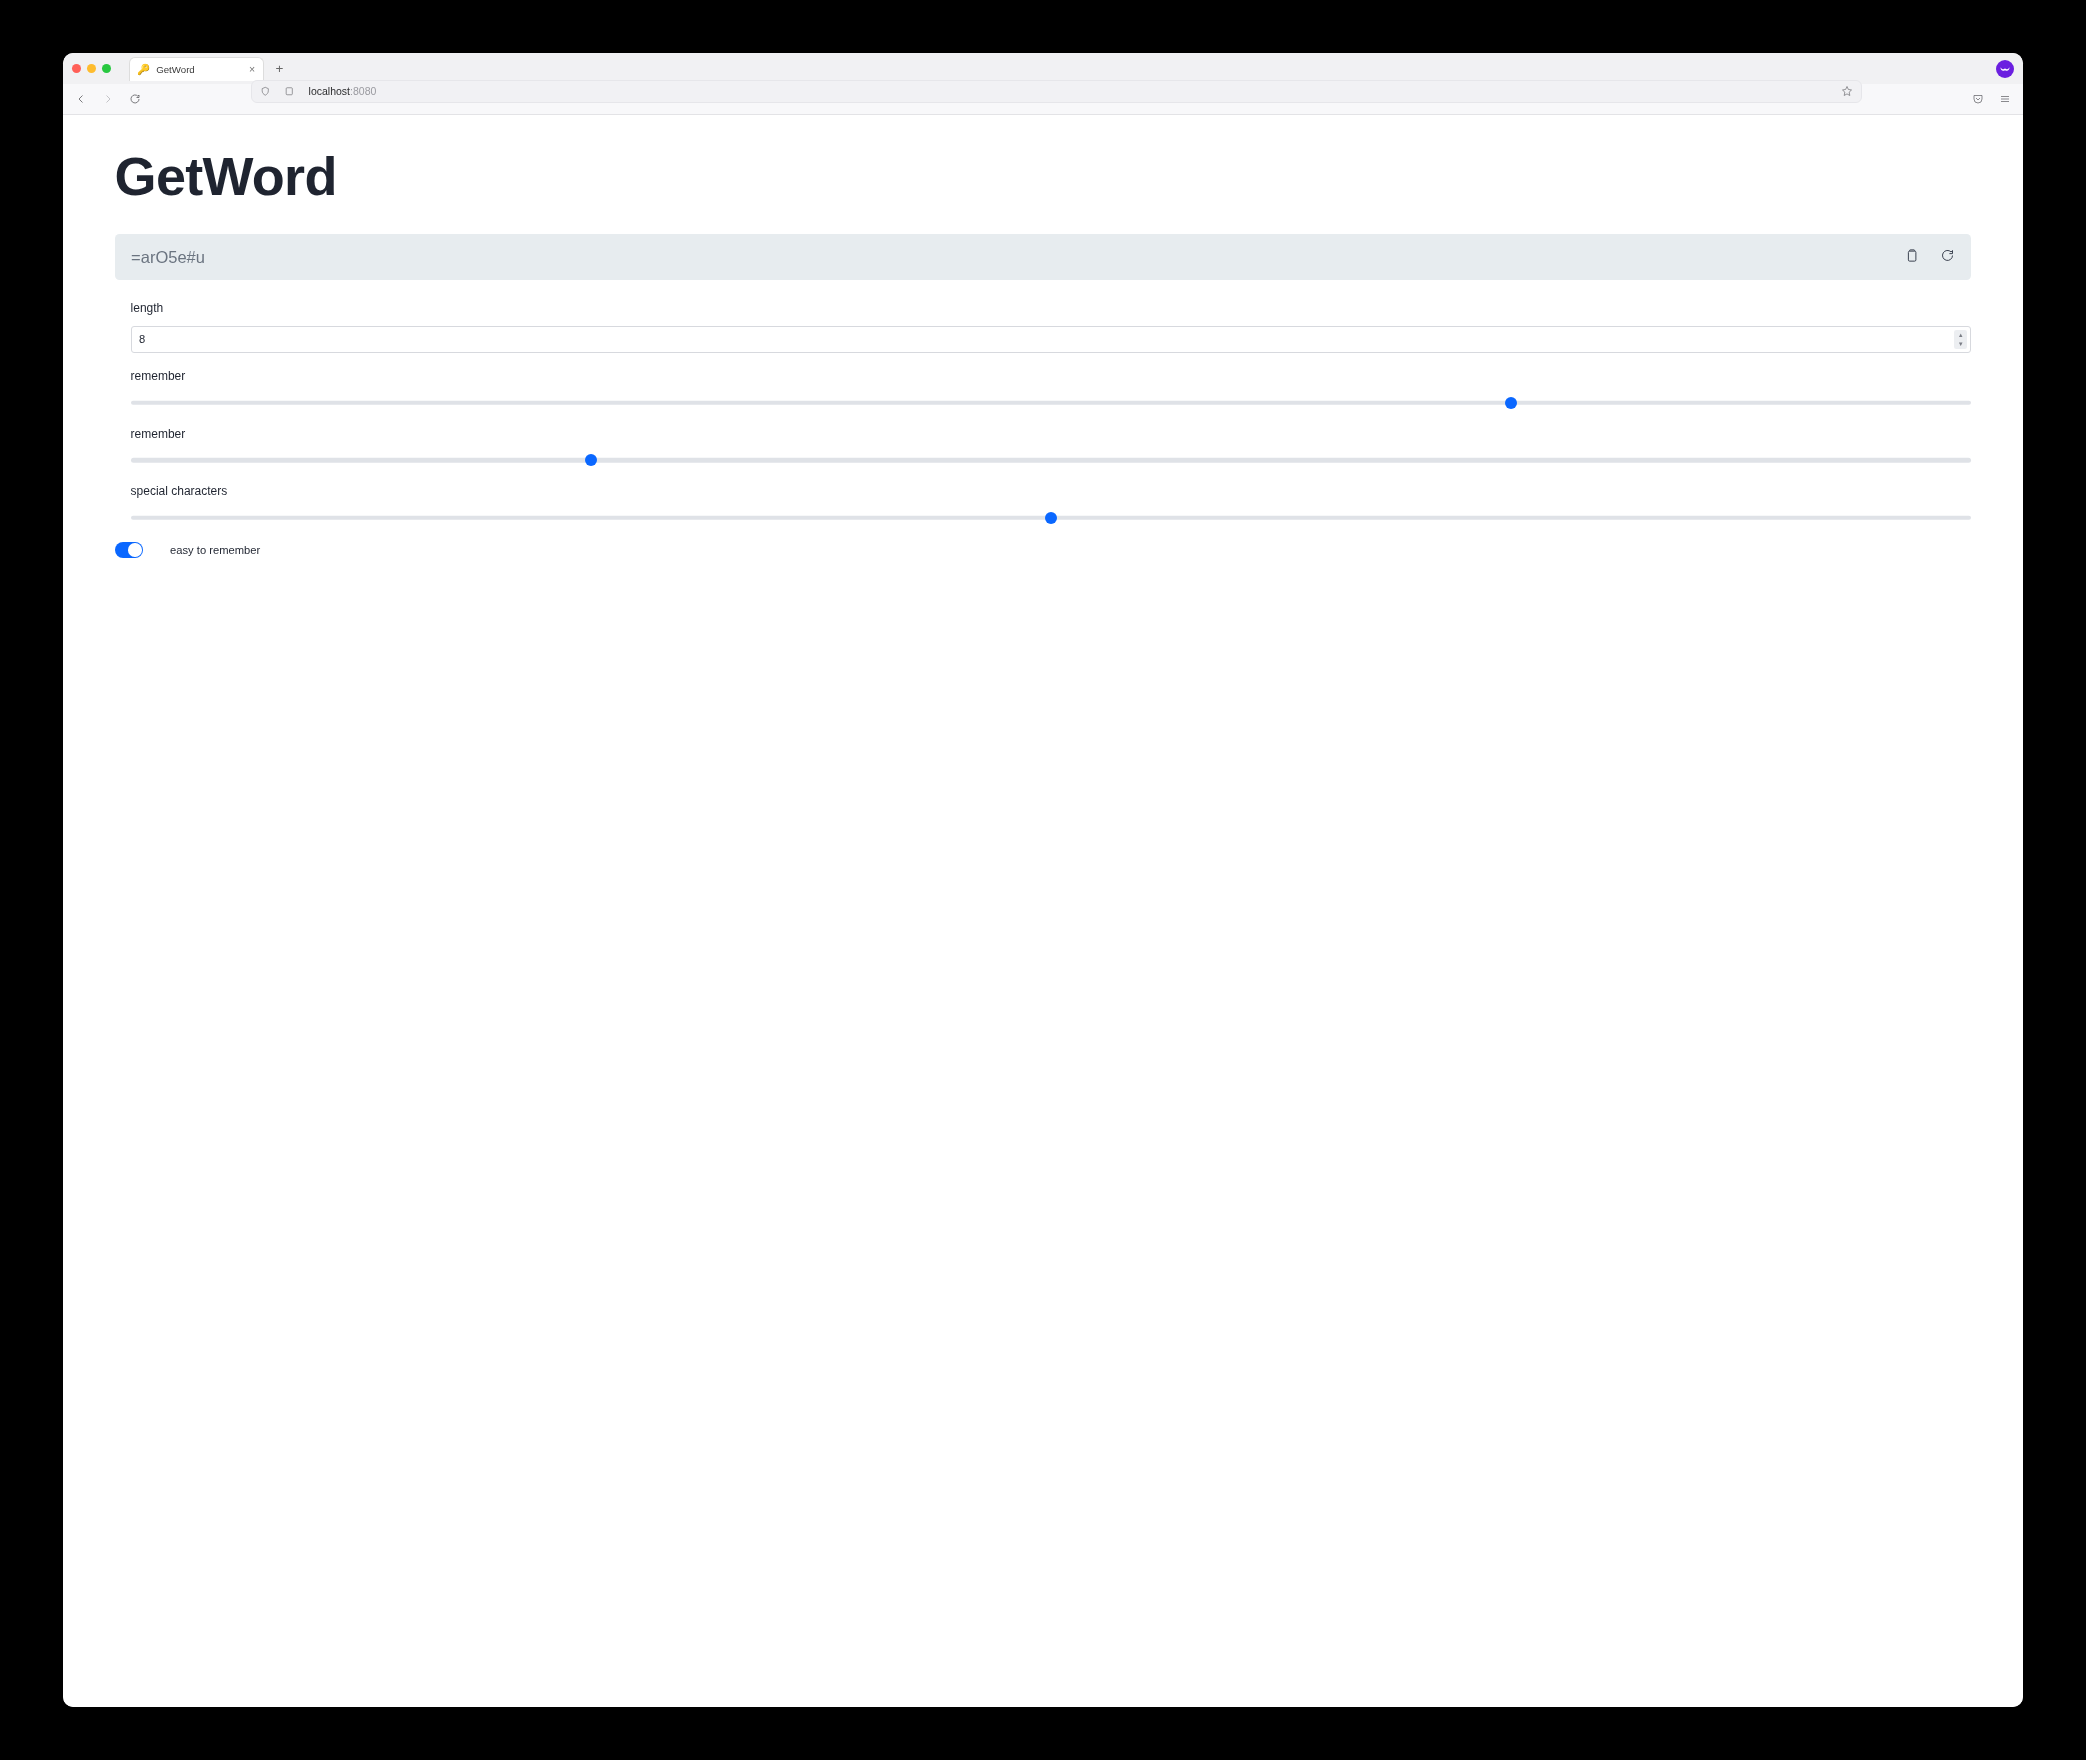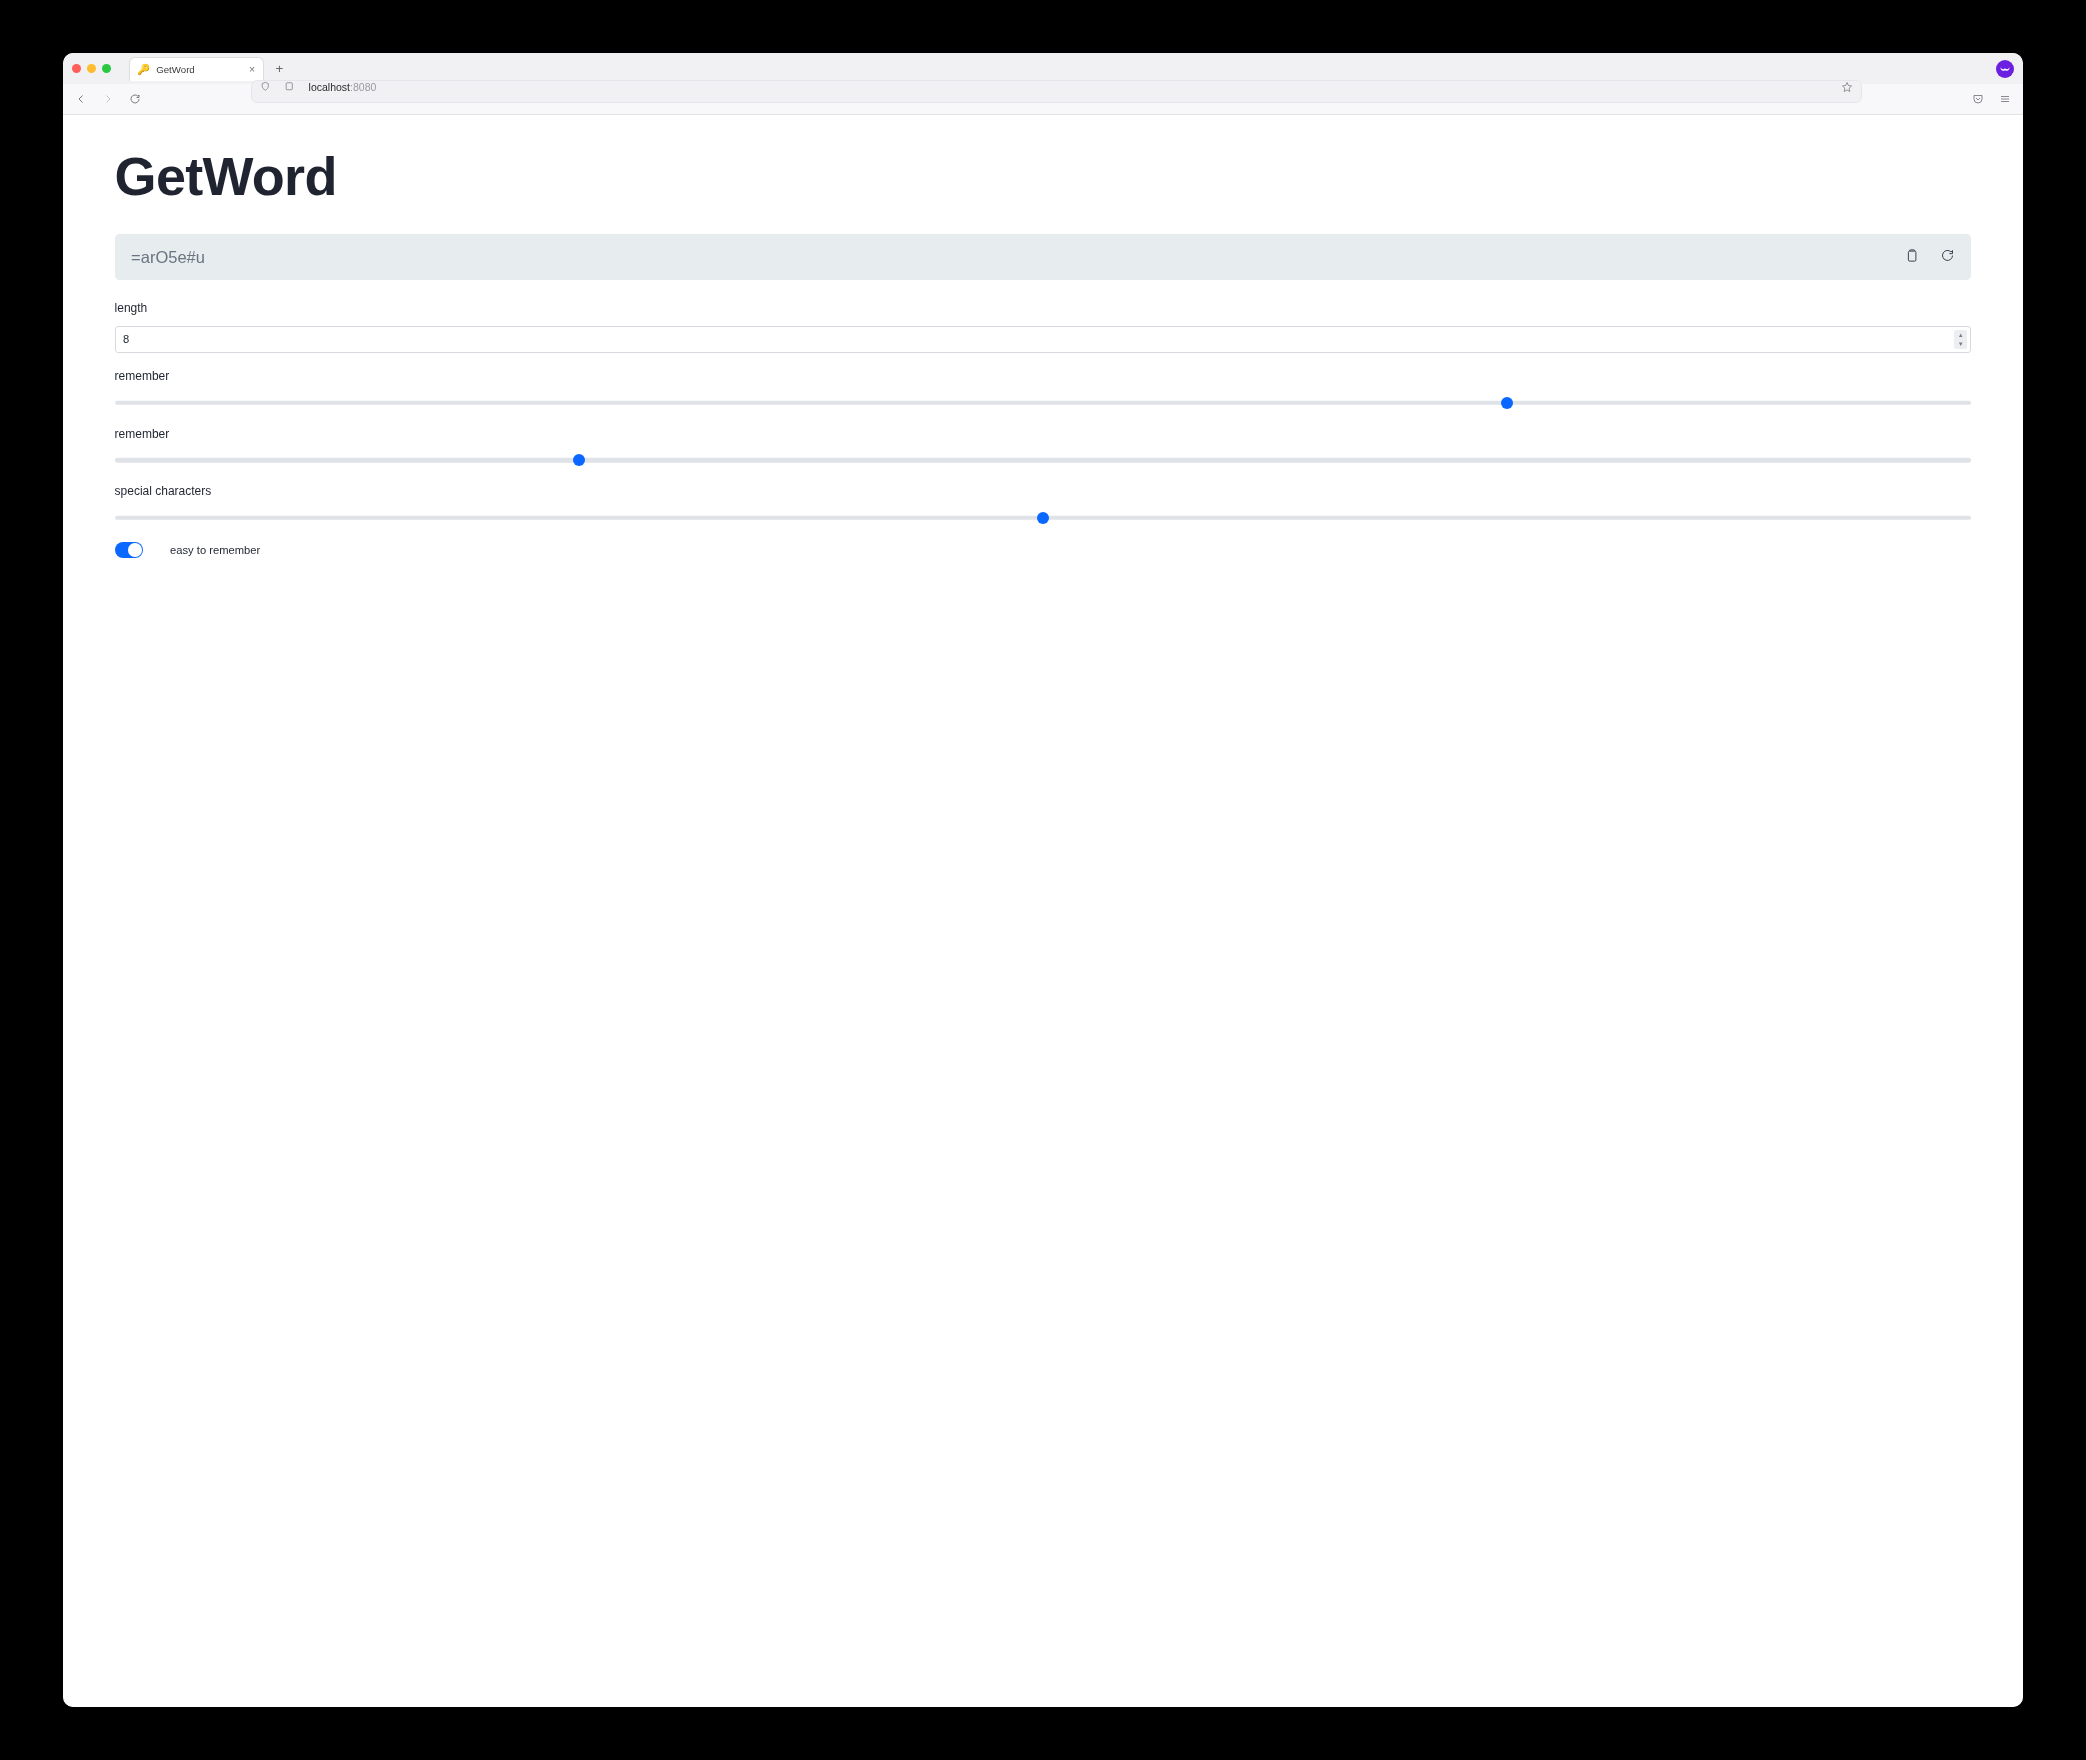--- a/index.html
+++ b/index.html
@@ -48,21 +48,21 @@
   .profile-badge svg { width: 12px; height: 7.5px; fill: #fff; }
 
   .toolbar {
     display: flex; align-items: center; height: 30px; padding: 0 10.5px; gap: 10.5px;
     background: #f8f8fa;
   }
   .tb-btn { color: #5a5a5e; display: flex; align-items: center; justify-content: center; width: 16.5px; height: 16.5px; }
   .tb-btn.disabled { color: #b5b5ba; }
   .tb-btn svg { width: 12px; height: 12px; stroke: currentColor; fill: none; stroke-width: 1.6; }
   .addr {
-    flex: 1; display: flex; align-items: flex-start; gap: 14px;
+    flex: 1; display: flex; align-items: center; gap: 14px;
     background: #f1f1f4; border: 0.7px solid #e6e6ea; border-radius: 6px;
     height: 22.5px; padding: 0 7.5px; font-size: 10.5px; color: #2c2c2e;
     margin: 0 97px 16px 97px;
   }
   .addr .shield, .addr .lock { color: #6b6b70; display:flex; }
   .addr .host .dim { color: #9a9aa0; }
   .addr .star { margin-left: auto; color: #6b6b70; display:flex; }
   .right-icons { display: flex; gap: 10.5px; }
   .right-icons .tb-btn svg { stroke-width: 1.4; }
 
@@ -78,21 +78,21 @@
   .pw-box {
     background: #e7ecef; border-radius: 4.5px;
     display: flex; align-items: center; padding: 13.5px 16.5px; gap: 10.5px;
     margin-bottom: 21px;
     justify-content: flex-end;
   }
   .pw-text { font-size: 16.5px; color: #6b7480; font-weight: 500; }
   .pw-actions { margin-left: auto; display: flex; gap: 21px; color: #3b4250; }
   .icon-btn svg { width: 15px; height: 15px; stroke: currentColor; fill: none; stroke-width: 1.6; }
 
-  .field { margin-bottom: 16.5px; }
+  .field { margin-bottom: 16.5px; margin-left: 16px; }
   .field-label { font-size: 12px; color: #1f2430; margin-bottom: 10.5px; display: block; }
 
   .num-input {
     width: 100%; height: 27px; border: 0.7px solid #d7d9de; border-radius: 3px;
     padding: 0 7.5px; font-size: 11.2px; color: #1f2430; background: #fff;
     display: flex; align-items: center; position: relative;
   }
   .stepper {
     position: absolute; right: 3px; top: 3px; bottom: 3px; width: 13.5px;
     background: #eceef1; border-radius: 2.2px;

